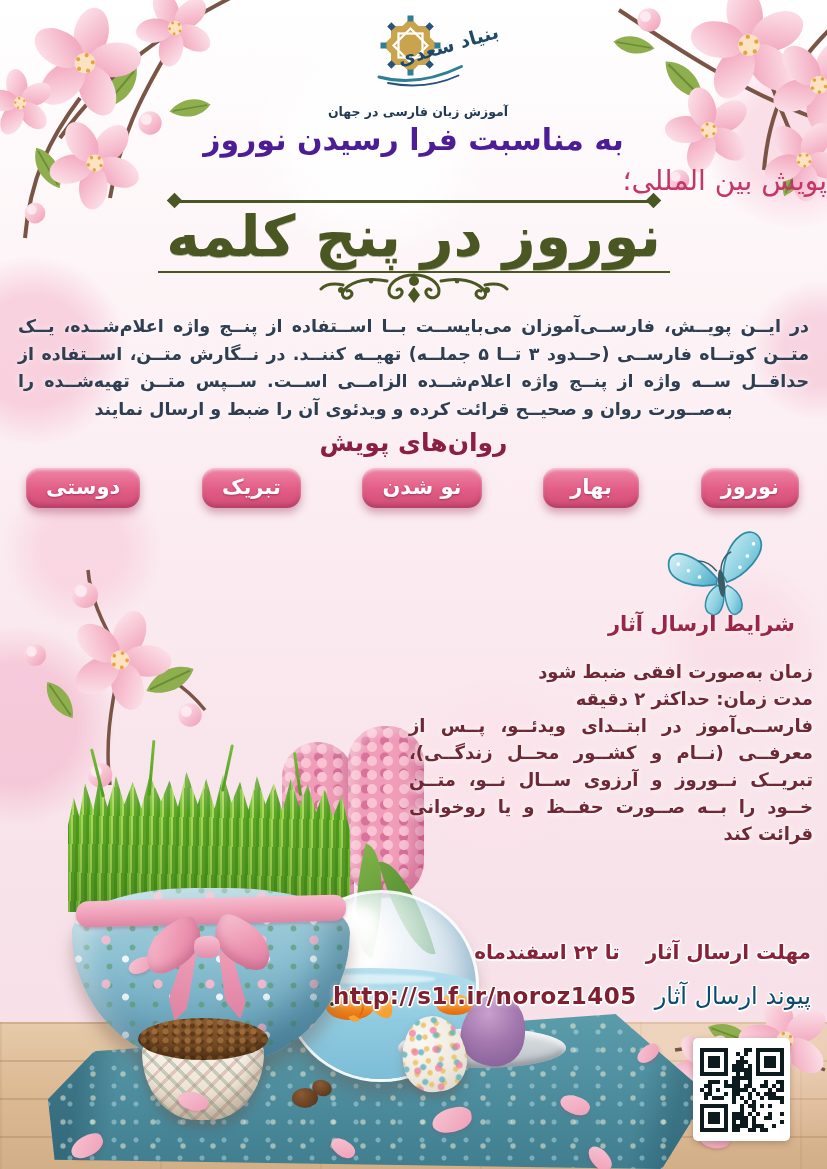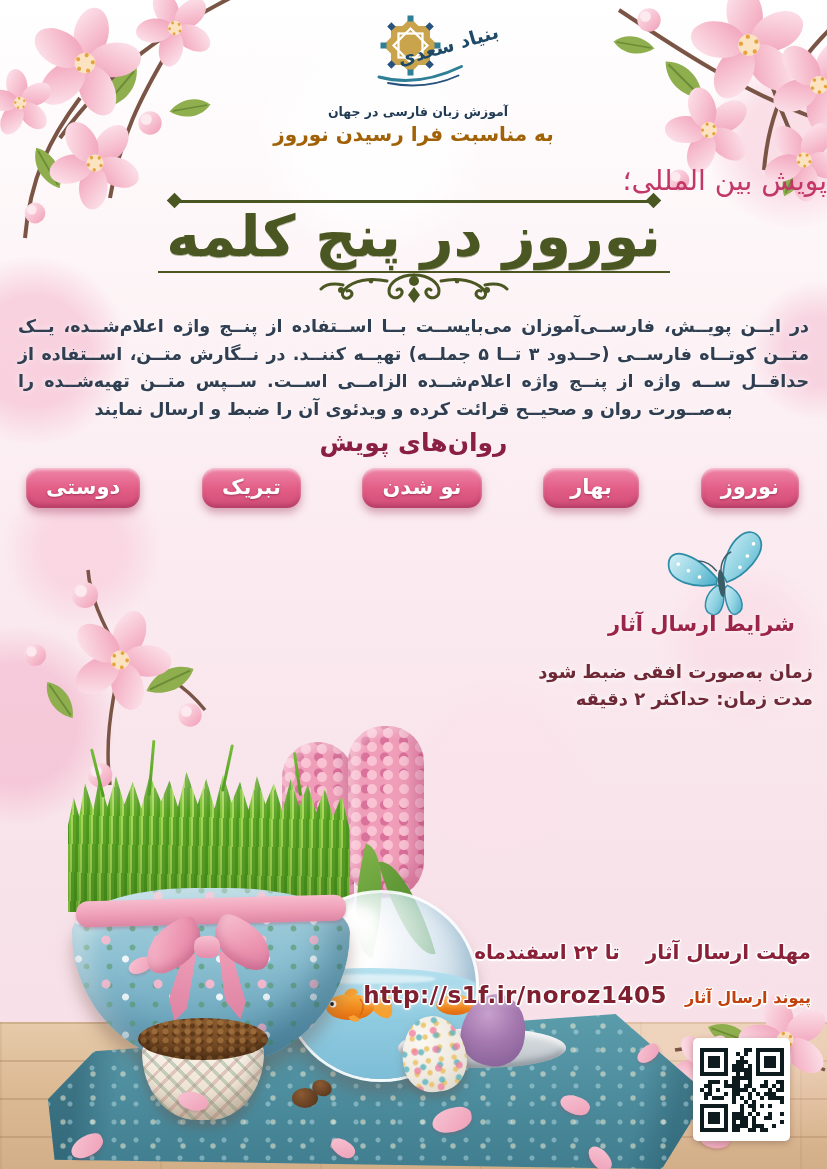--- a/index.html
+++ b/index.html
@@ -25,21 +25,21 @@
   }
 
   
   .logo{left:318px;top:14px;width:200px;height:105px;z-index:5;text-align:center}
   .logo svg{display:block;margin:0 auto}
   .logo-callig{position:absolute;top:20px;right:18px;color:#1e4a67;font-weight:bold;
     font-size:19px;transform:rotate(-16deg);letter-spacing:1px}
   .logo-tagline{position:absolute;bottom:0;width:100%;color:#213b55;font-size:12.5px;font-weight:bold}
 
   
-  .hdr1{left:0;right:0;top:122px;text-align:center;color:#a16207;font-size:20px;font-weight:bold;z-index:5}
+  .hdr1{left:0;right:0;top:122px;text-align:center;color:#4c1d95;font-size:30px;font-weight:bold;z-index:5}
   .hdr2{left:0;right:0;top:164px;text-align:right;color:#c23668;font-size:28px;font-weight:normal;z-index:5}
 
   
   .title-wrap{left:0;right:0;top:200px;z-index:5;text-align:center}
   .rule{position:relative;height:2.5px;background:#4b5722;margin:0 auto}
   .rule.top{width:482px}
   .rule.bottom{width:512px;margin-top:2px}
   .rule .dia{position:absolute;top:-5px;width:11px;height:11px;background:#4b5722;transform:rotate(45deg)}
   .rule .dia.l{left:-4px}.rule .dia.r{right:-4px}
   .big-title{color:#4b5722;font-size:57px;font-weight:bold;line-height:66px;letter-spacing:-1px;
@@ -68,21 +68,21 @@
     line-height:27px}
   .cond-item{text-align:justify;text-align-last:right;text-shadow:0 0 5px rgba(255,255,255,.95),0 0 10px rgba(255,255,255,.8)}
 
   
   .outline-txt{text-shadow:
     -1.5px 0 #fff,1.5px 0 #fff,0 -1.5px #fff,0 1.5px #fff,
     -1px -1px #fff,1px 1px #fff,-1px 1px #fff,1px -1px #fff,0 0 6px #fff}
   .deadline{right:16px;top:940px;z-index:7;display:flex;gap:26px;align-items:baseline}
   .deadline .lbl,.deadline .val{color:#8a2138;font-size:20px;font-weight:bold}
   .linkline{right:16px;top:982px;z-index:7;display:flex;gap:18px;align-items:baseline}
-  .linkline .lbl{color:#c2410c;font-size:16px;font-weight:bold}
+  .linkline .lbl{color:#0c4a6e;font-size:24px;font-weight:normal}
   .linkline .url{direction:ltr;unicode-bidi:embed;color:#7e2030;font-size:23px;font-weight:bold;
     font-family:"DejaVu Sans",sans-serif;letter-spacing:.5px}
 
   
   .qr-card{left:693px;right:auto;top:1038px;width:97px;height:103px;background:#fff;border-radius:5px;
     z-index:8;display:flex;align-items:center;justify-content:center;box-shadow:0 2px 6px rgba(90,60,50,.35)}
 
   
   .wood{left:0;right:0;top:1022px;bottom:0;z-index:1;
     background:
@@ -377,20 +377,21 @@
       </g>
     <ellipse cx="50" cy="52" rx="3.2" ry="13" fill="#3b5d68" transform="rotate(6 50 52)"></ellipse>
     <path d="M48,40 C44,32 38,28 33,27 M52,40 C54,31 60,26 65,25" stroke="#3b5d68" stroke-width="1.4" fill="none"></path>
   </g>
 </svg>
 
 <div class="abs cond-heading">شرایط ارسال آثار</div>
 <div class="abs cond-block">
   <div class="cond-item">زمان به‌صورت افقی ضبط شود</div>
   <div class="cond-item">مدت زمان: حداکثر ۲ دقیقه</div>
+  <div class="cond-item">فارســی‌آموز در ابتــدای ویدئــو، پــس از معرفــی (نــام و کشــور محــل زندگــی)، تبریــک نــوروز و آرزوی ســال نــو، متــن خــود را بــه صــورت حفــظ و یا روخوانی قرائت کند</div>
 </div>
 
 <div class="abs deadline">
   <span class="lbl outline-txt">مهلت ارسال آثار</span>
   <span class="val outline-txt">تا ۲۲ اسفندماه</span>
 </div>
 <div class="abs linkline">
   <span class="lbl outline-txt">پیوند ارسال آثار</span>
   <span class="url outline-txt">http://s1f.ir/noroz1405</span>
 </div>

